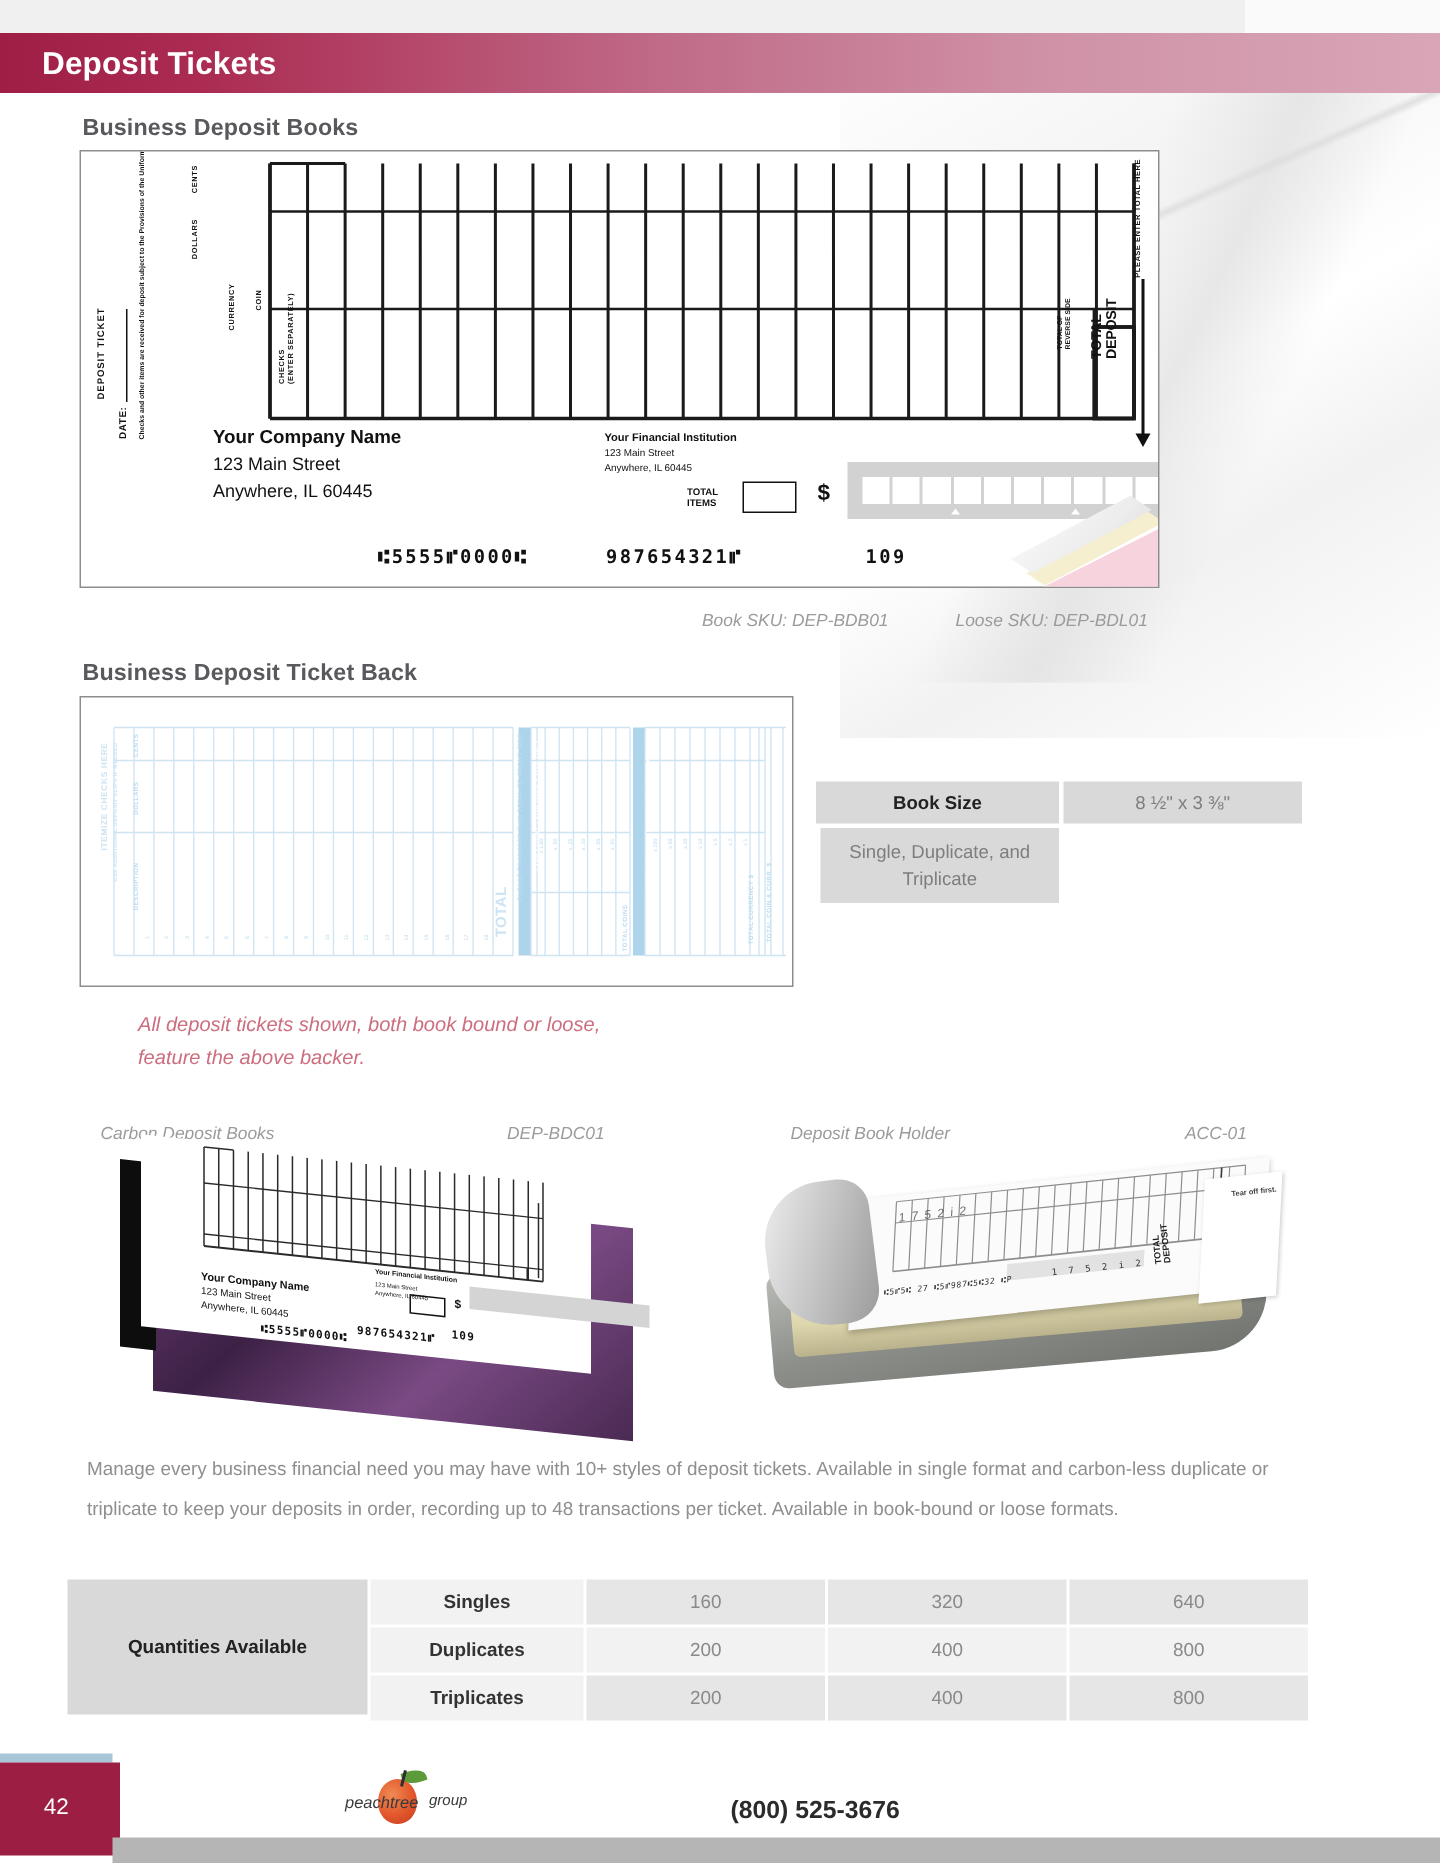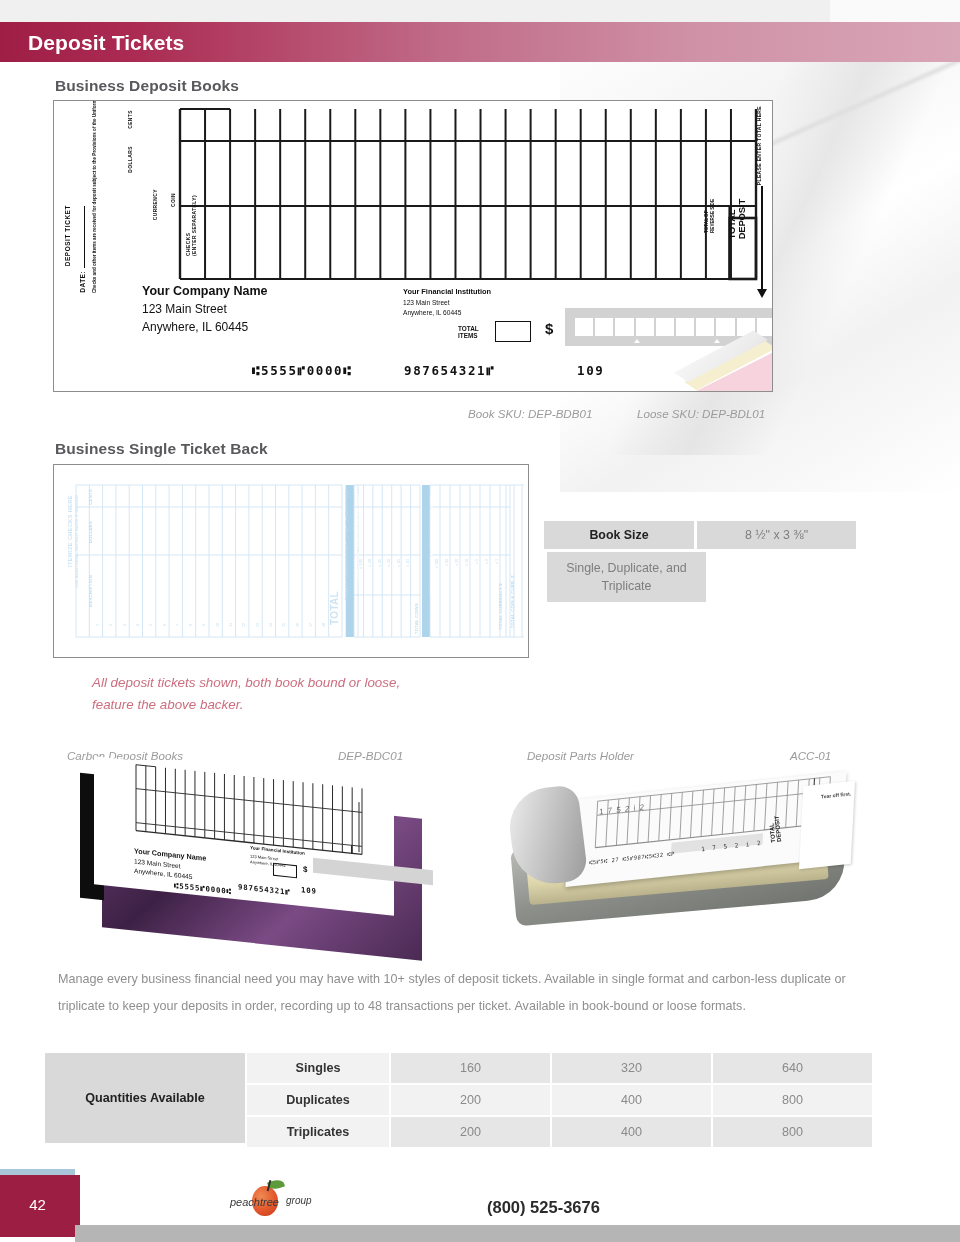--- a/index.html
+++ b/index.html
@@ -98,21 +98,21 @@
   }
   .bk-txt{position:absolute;font-size:4.2px;font-weight:bold;color:#bcdcef;letter-spacing:.3px;}
   .bk-num{position:absolute;font-size:3.6px;color:#bcdcef;}
   #bk-title{left:13px;top:30px;font-size:5.6px;color:#cfe4f3;font-weight:bold;letter-spacing:.4px;}
   #bk-sub{left:20px;top:30px;font-size:3.9px;color:#cfe4f3;font-weight:bold;letter-spacing:.2px;}
   #bk-total{left:275px;top:126px;font-size:10px;color:#cfe4f3;font-weight:bold;}
 
   
   #spec-table{position:absolute;left:544px;top:521px;width:324px;}
   #spec-table .row{display:flex;margin-bottom:3px;}
-  #spec-table .k{width:150px;text-align:center;font-size:12.4px;font-weight:bold;color:#222;padding:7px 0;}
+  #spec-table .k{width:162px;text-align:center;font-size:12.4px;font-weight:bold;color:#222;padding:7px 0;}
   #spec-table .v{width:159px;margin-left:3px;text-align:center;font-size:12.4px;color:#7e7e7e;padding:7px 0;}
   .sh-a .k,.sh-a .v{background:#d9d9d9;}
   .sh-b .k,.sh-b .v{background:#f2f2f2;}
   #spec-table .row.tall .k{padding:17px 0;}
   #spec-table .row.tall .v{padding:7px 0;line-height:18px;}
 
   
   #note{position:absolute;left:92px;top:672px;width:340px;font-size:13.4px;font-style:italic;color:#cc6e7e;line-height:22px;}
 
   
@@ -195,21 +195,21 @@
 <div id="bg-top-left"></div>
 <div id="bg-top-right"></div>
 <div id="bg-sheen"></div>
 <div id="bg-sheen2"></div>
 <div id="bg-diag"></div>
 
 <div id="header-bar"></div>
 <div id="header-title">Deposit Tickets</div>
 
 <div class="sec-h" id="h-books">Business Deposit Books</div>
-<div class="sec-h" id="h-back">Business Single Ticket Back</div>
+<div class="sec-h" id="h-back">Business Deposit Ticket Back</div>
 
 <div id="ticket-frame">
   <svg id="ticket-grid" width="718" height="290" style="position:absolute;left:0;top:0;">
       <line x1="126" y1="40" x2="702" y2="40" stroke="#1a1a1a" stroke-width="1.8"></line>
       <line x1="126" y1="105" x2="702" y2="105" stroke="#1a1a1a" stroke-width="1.8"></line>
       <line x1="126" y1="178" x2="702" y2="178" stroke="#1a1a1a" stroke-width="2.2"></line>
       <line x1="126" y1="8" x2="176.08695652173913" y2="8" stroke="#1a1a1a" stroke-width="2"></line>
       <line x1="126" y1="8" x2="126" y2="105" stroke="#1a1a1a" stroke-width="2"></line>
       <line x1="126" y1="105" x2="126" y2="178" stroke="#1a1a1a" stroke-width="2"></line>
       <line x1="151.04347826086956" y1="8" x2="151.04347826086956" y2="105" stroke="#1a1a1a" stroke-width="2"></line>
@@ -446,21 +446,21 @@
   </div>
   <div class="row sh-a tall">
     <div class="v">Single, Duplicate, and Triplicate</div>
   </div>
 </div>
 
 <div id="note">All deposit tickets shown, both book bound or loose, feature the above backer.</div>
 
 <div class="plabel" id="pl-carbon">Carbon Deposit Books</div>
 <div class="plabel" id="pl-carbon-sku">DEP-BDC01</div>
-<div class="plabel" id="pl-holder">Deposit Parts Holder</div>
+<div class="plabel" id="pl-holder">Deposit Book Holder</div>
 <div class="plabel" id="pl-holder-sku">ACC-01</div>
 
 <div id="carbon-photo">
   <div id="cb-purple"></div>
   <div id="cb-black"></div>
   <div id="cb-white">
     <svg id="cb-grid" width="300" height="128" style="position:absolute;left:0;top:0;">
         <line x1="42" y1="4" x2="42" y2="62" stroke="#2a2a2a" stroke-width="1"></line>
         <line x1="42" y1="62" x2="42" y2="70" stroke="#2a2a2a" stroke-width="1"></line>
         <line x1="51.826086956521735" y1="4" x2="51.826086956521735" y2="62" stroke="#2a2a2a" stroke-width="1"></line>

